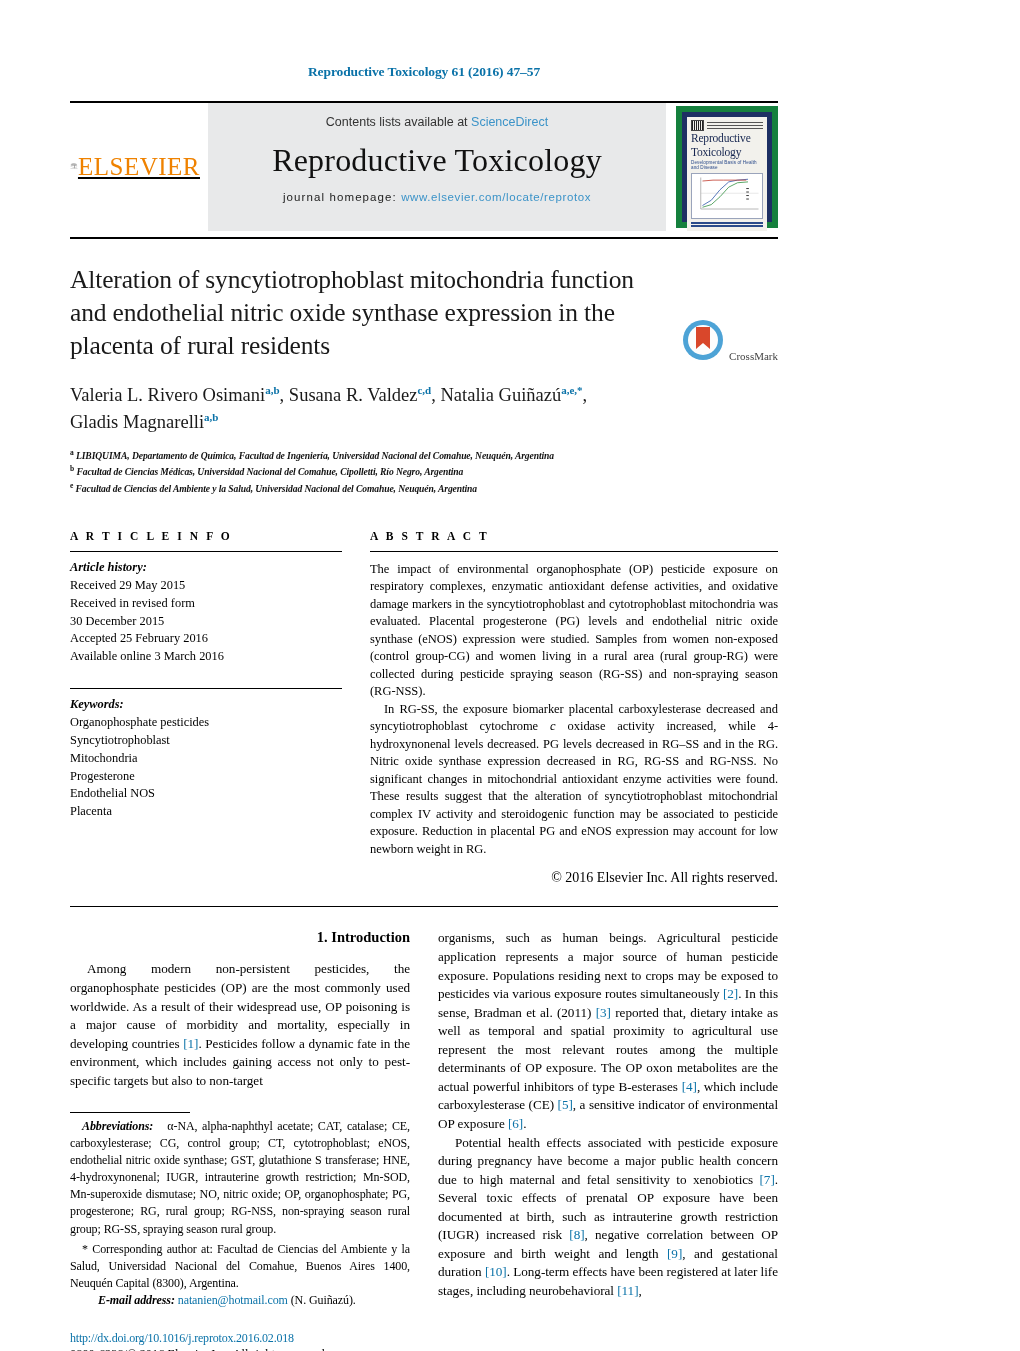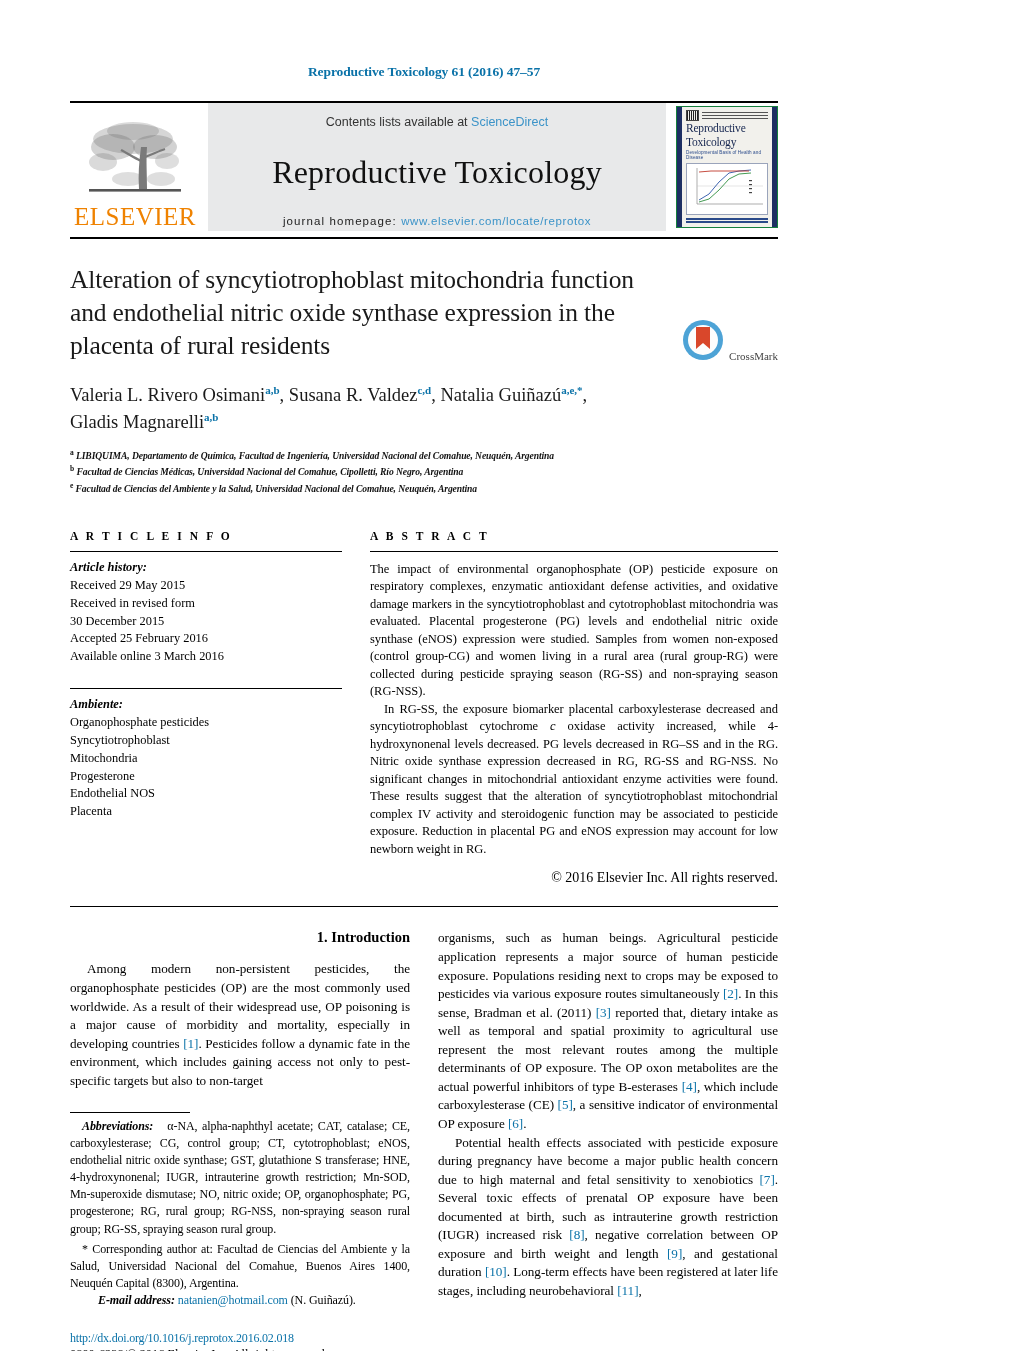--- a/index.html
+++ b/index.html
@@ -35,42 +35,43 @@
   .masthead {
     display: flex;
     align-items: stretch;
     height: 128px;
     margin-top: 0px;
   }
   .elsevier-block {
     width: 130px;
     flex: 0 0 130px;
     display: flex;
-    flex-direction: column;
+    flex-direction: row;
     align-items: center;
     justify-content: flex-end;
     padding-bottom: 2px;
+    text-decoration: underline;
   }
   .tree-svg { display:block; }
   .elsevier-word {
     font-family: "Liberation Serif", serif;
     color: #ef8200;
     font-size: 25px;
     letter-spacing: 0.5px;
     line-height: 1;
     margin-top: 1px;
   }
   .journal-band {
     flex: 1 1 auto;
     background: #e8e9ea;
     display: flex;
     flex-direction: column;
     align-items: center;
     justify-content: space-between;
-    padding: 12px 0 4px 0;
+    padding: 12px 0 28px 0;
     margin-left: 8px;
     margin-right: 10px;
   }
   .contents-line {
     font-family: "Liberation Sans", sans-serif;
     font-size: 12.5px;
     color: #333;
   }
   .contents-line .sd { color: #3b93c8; }
   .journal-name {
@@ -83,25 +84,25 @@
     font-family: "Liberation Sans", sans-serif;
     font-size: 11.5px;
     color: #222;
     letter-spacing: 1.1px;
   }
   .homepage-line .url { color: #3b93c8; letter-spacing: 0.6px; }
 
   .cover-thumb {
     width: 102px;
     flex: 0 0 102px;
-    border: 1px solid #15803d;
+    border: 6px solid #15803d;
     background: #1d2f63;
     padding: 5px;
     display: flex;
-    align-items: center;
+    align-items: flex-start;
     height: 122px;
     align-self: center;
   }
   .cover-inner {
     flex: 1;
     background: #f2f1ec;
     display: flex;
     flex-direction: column;
     padding: 3px 4px;
     overflow: hidden;
@@ -389,21 +390,21 @@
         <div>Received 29 May 2015</div>
         <div>Received in revised form</div>
         <div>30 December 2015</div>
         <div>Accepted 25 February 2016</div>
         <div>Available online 3 March 2016</div>
       </div>
 
       <div class="kw-rule"></div>
 
       <div class="kw-block">
-        <div class="blk-label">Ambiente:</div>
+        <div class="blk-label">Keywords:</div>
         <div>Organophosphate pesticides</div>
         <div>Syncytiotrophoblast</div>
         <div>Mitochondria</div>
         <div>Progesterone</div>
         <div>Endothelial NOS</div>
         <div>Placenta</div>
       </div>
     </div>
 
     <div class="col-abs">

